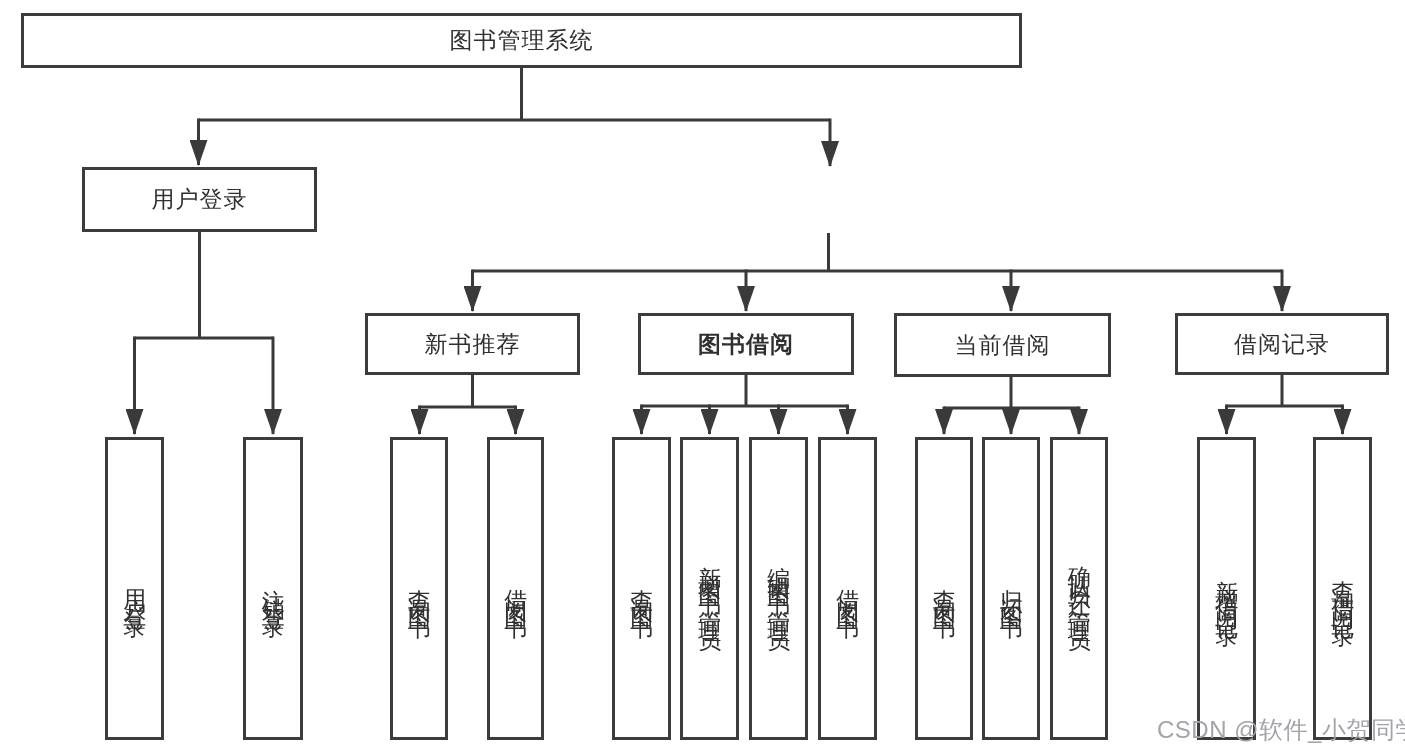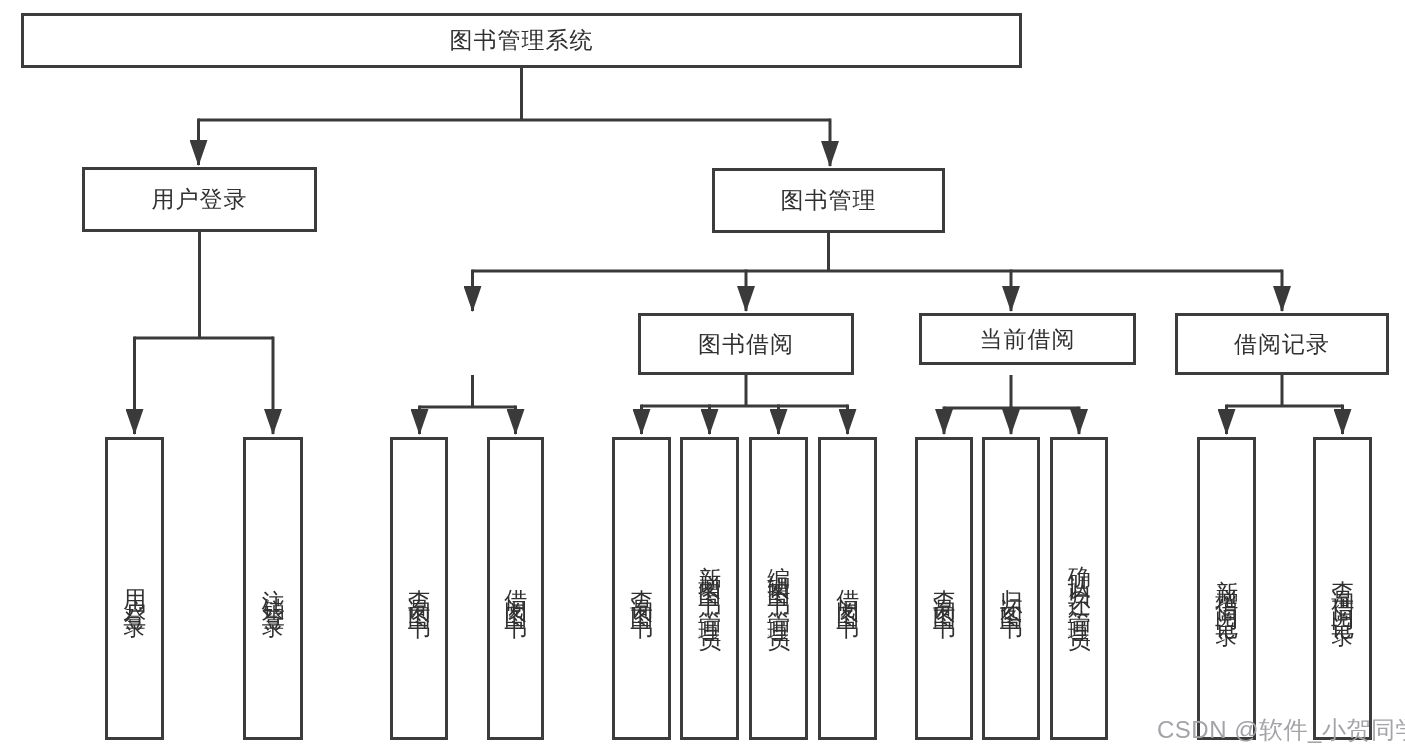--- a/index.html
+++ b/index.html
@@ -91,24 +91,24 @@
     <path marker-end="url(#arrow)" d="M1079 406.5 V434"></path>
 
     <path d="M1282 375 V406 M1226.5 406 H1342.5"></path>
     <path marker-end="url(#arrow)" d="M1226.5 404.5 V434"></path>
     <path marker-end="url(#arrow)" d="M1342.5 404.5 V434"></path>
   </svg>
 
   <div class="node h" style="left:21px;top:13px;width:1001px;height:55px;">图书管理系统</div>
 
   <div class="node h" style="left:82px;top:167px;width:235px;height:65px;">用户登录</div>
-  <div class="node h" style="left:712px;top:168px;width:233px;height:65px;">图书管理</div>
 
-  <div class="node h" style="left:638px;top:313px;width:216px;height:62px;">图书借阅</div>
-  <div class="node h" style="left:919px;top:313px;width:217px;height:52px;">当前借阅</div>
+  <div class="node h" style="left:365px;top:313px;width:215px;height:62px;">新书推荐</div>
+  <div class="node h" style="left:638px;top:313px;width:216px;height:62px;font-weight:bold;">图书借阅</div>
+  <div class="node h" style="left:894px;top:313px;width:217px;height:64px;">当前借阅</div>
   <div class="node h" style="left:1175px;top:313px;width:214px;height:62px;">借阅记录</div>
 
   <div class="node v" style="left:105px;top:437px;width:59px;height:303px;">
     <span class="vtext">用户登录</span>
   </div>
   <div class="node v" style="left:243px;top:437px;width:60px;height:303px;">
     <span class="vtext">注销登录</span>
   </div>
 
   <div class="node v" style="left:390px;top:437px;width:58px;height:303px;">

